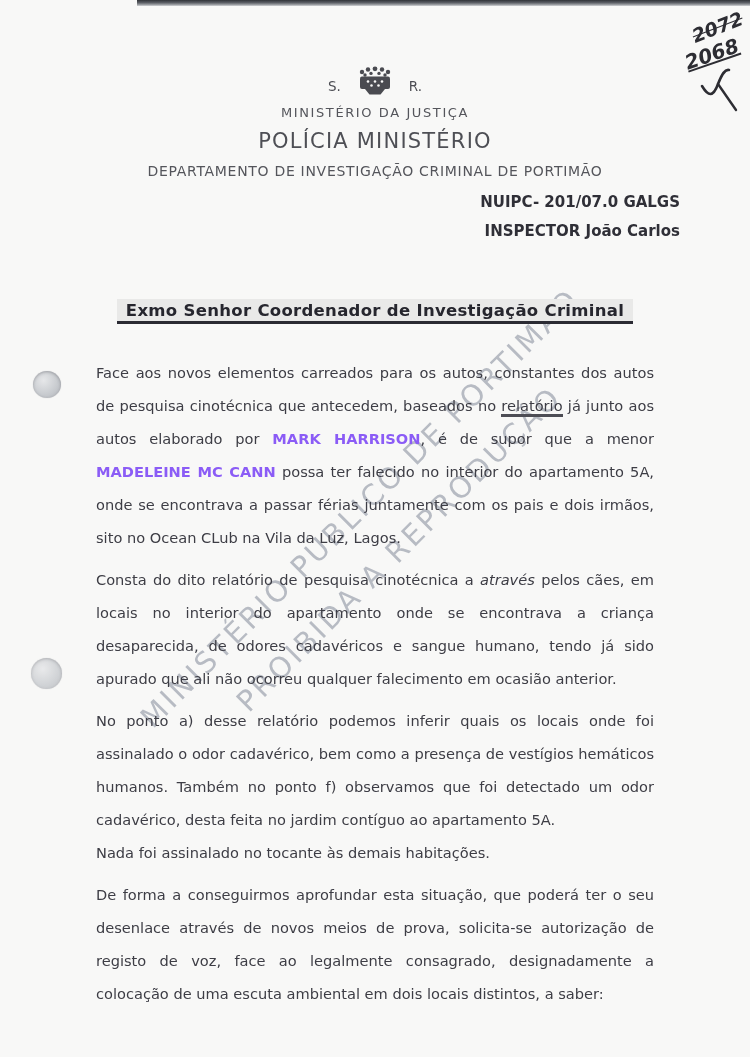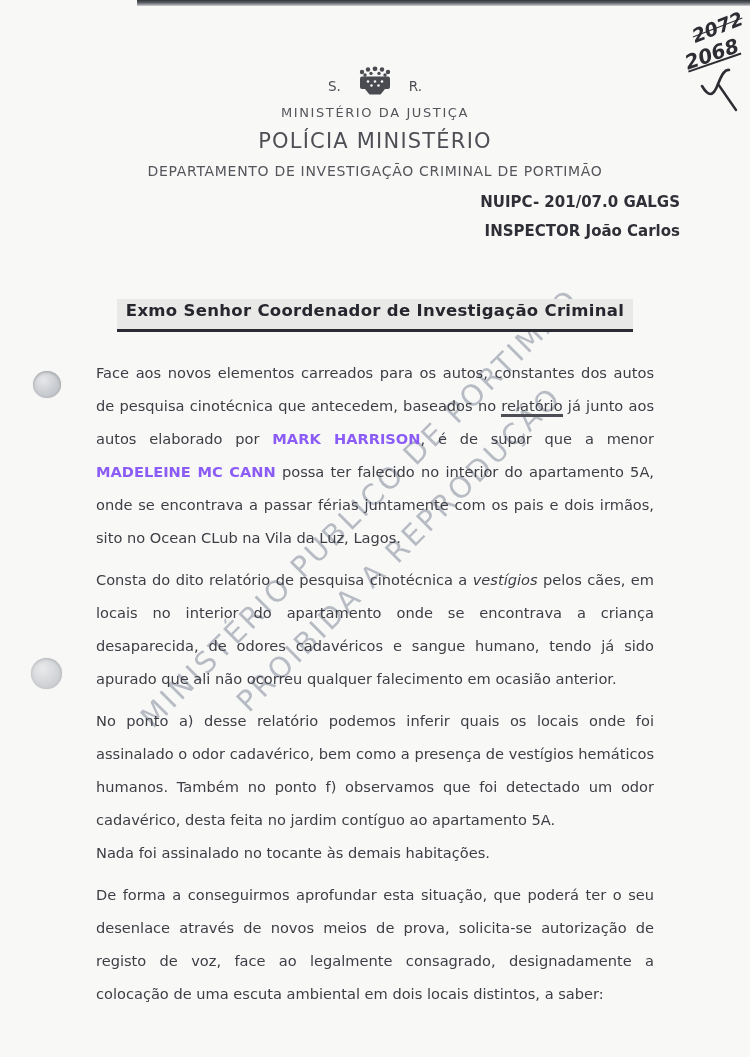--- a/index.html
+++ b/index.html
@@ -47,21 +47,21 @@
     text-align:right;font-weight:bold;font-size:15px;line-height:28.5px;
     color:#2f2f37;z-index:2;
   }
   
   .title-wrap{position:absolute;top:299px;left:0;width:100%;text-align:center;z-index:2;}
   .doc-title{
     display:inline-block;
     font-weight:bold;font-size:16.5px;letter-spacing:.3px;color:#26262e;
     background:#e9e9e8;
     border-bottom:3px solid #2b2b33;
-    padding:2px 9px 9px;
+    padding:2px 9px 1px;
   }
   
   .wm{
     position:absolute;white-space:nowrap;z-index:1;
     color:#b7bbc3;font-size:29px;letter-spacing:3px;
     transform:translate(-50%,-50%) rotate(-45deg);
   }
   .wm-1{left:360px;top:508px;}
   .wm-2{left:399px;top:549px;}
   
@@ -133,18 +133,18 @@
 
   <div class="title-wrap">
     <span class="doc-title">Exmo Senhor Coordenador de Investigação Criminal</span>
   </div>
 
   <div class="wm wm-1">MINISTÉRIO PÚBLICO DE PORTIMÃO</div>
   <div class="wm wm-2">PROIBIDA A REPRODUÇÃO</div>
 
   <div class="doc-body">
       <p class="para"><span>Face aos novos elementos carreados para os autos, constantes dos autos de pesquisa cinotécnica que antecedem, baseados no </span><span class="pen-underline">relatório</span><span> já junto aos autos elaborado por </span><span class="b">MARK HARRISON</span><span>, é de supor que a menor </span><span class="b">MADELEINE MC CANN</span><span> possa ter falecido no interior do apartamento 5A, onde se encontrava a passar férias juntamente com os pais e dois irmãos, sito no Ocean CLub na Vila da Luz, Lagos.</span></p>
-      <p class="para"><span>Consta do dito relatório de pesquisa cinotécnica a </span><span class="i">vestígios</span><span> pelos cães, em locais no interior do apartamento onde se encontrava a criança desaparecida, de odores cadavéricos e sangue humano, tendo já sido apurado que ali não ocorreu qualquer falecimento em ocasião anterior.</span></p>
+      <p class="para"><span>Consta do dito relatório de pesquisa cinotécnica a </span><span class="i">através</span><span> pelos cães, em locais no interior do apartamento onde se encontrava a criança desaparecida, de odores cadavéricos e sangue humano, tendo já sido apurado que ali não ocorreu qualquer falecimento em ocasião anterior.</span></p>
       <p class="para"><span>No ponto a) desse relatório podemos inferir quais os locais onde foi assinalado o odor cadavérico, bem como a presença de vestígios hemáticos humanos. Também no ponto f) observamos que foi detectado um odor cadavérico, desta feita no jardim contíguo ao apartamento 5A.</span><br><span>Nada foi assinalado no tocante às demais habitações.</span></p>
       <p class="para"><span>De forma a conseguirmos aprofundar esta situação, que poderá ter o seu desenlace através de novos meios de prova, solicita-se autorização de registo de voz, face ao legalmente consagrado, designadamente a colocação de uma escuta ambiental em dois locais distintos, a saber:</span></p>
     </div>
 
 </div>
 
 </body></html>

